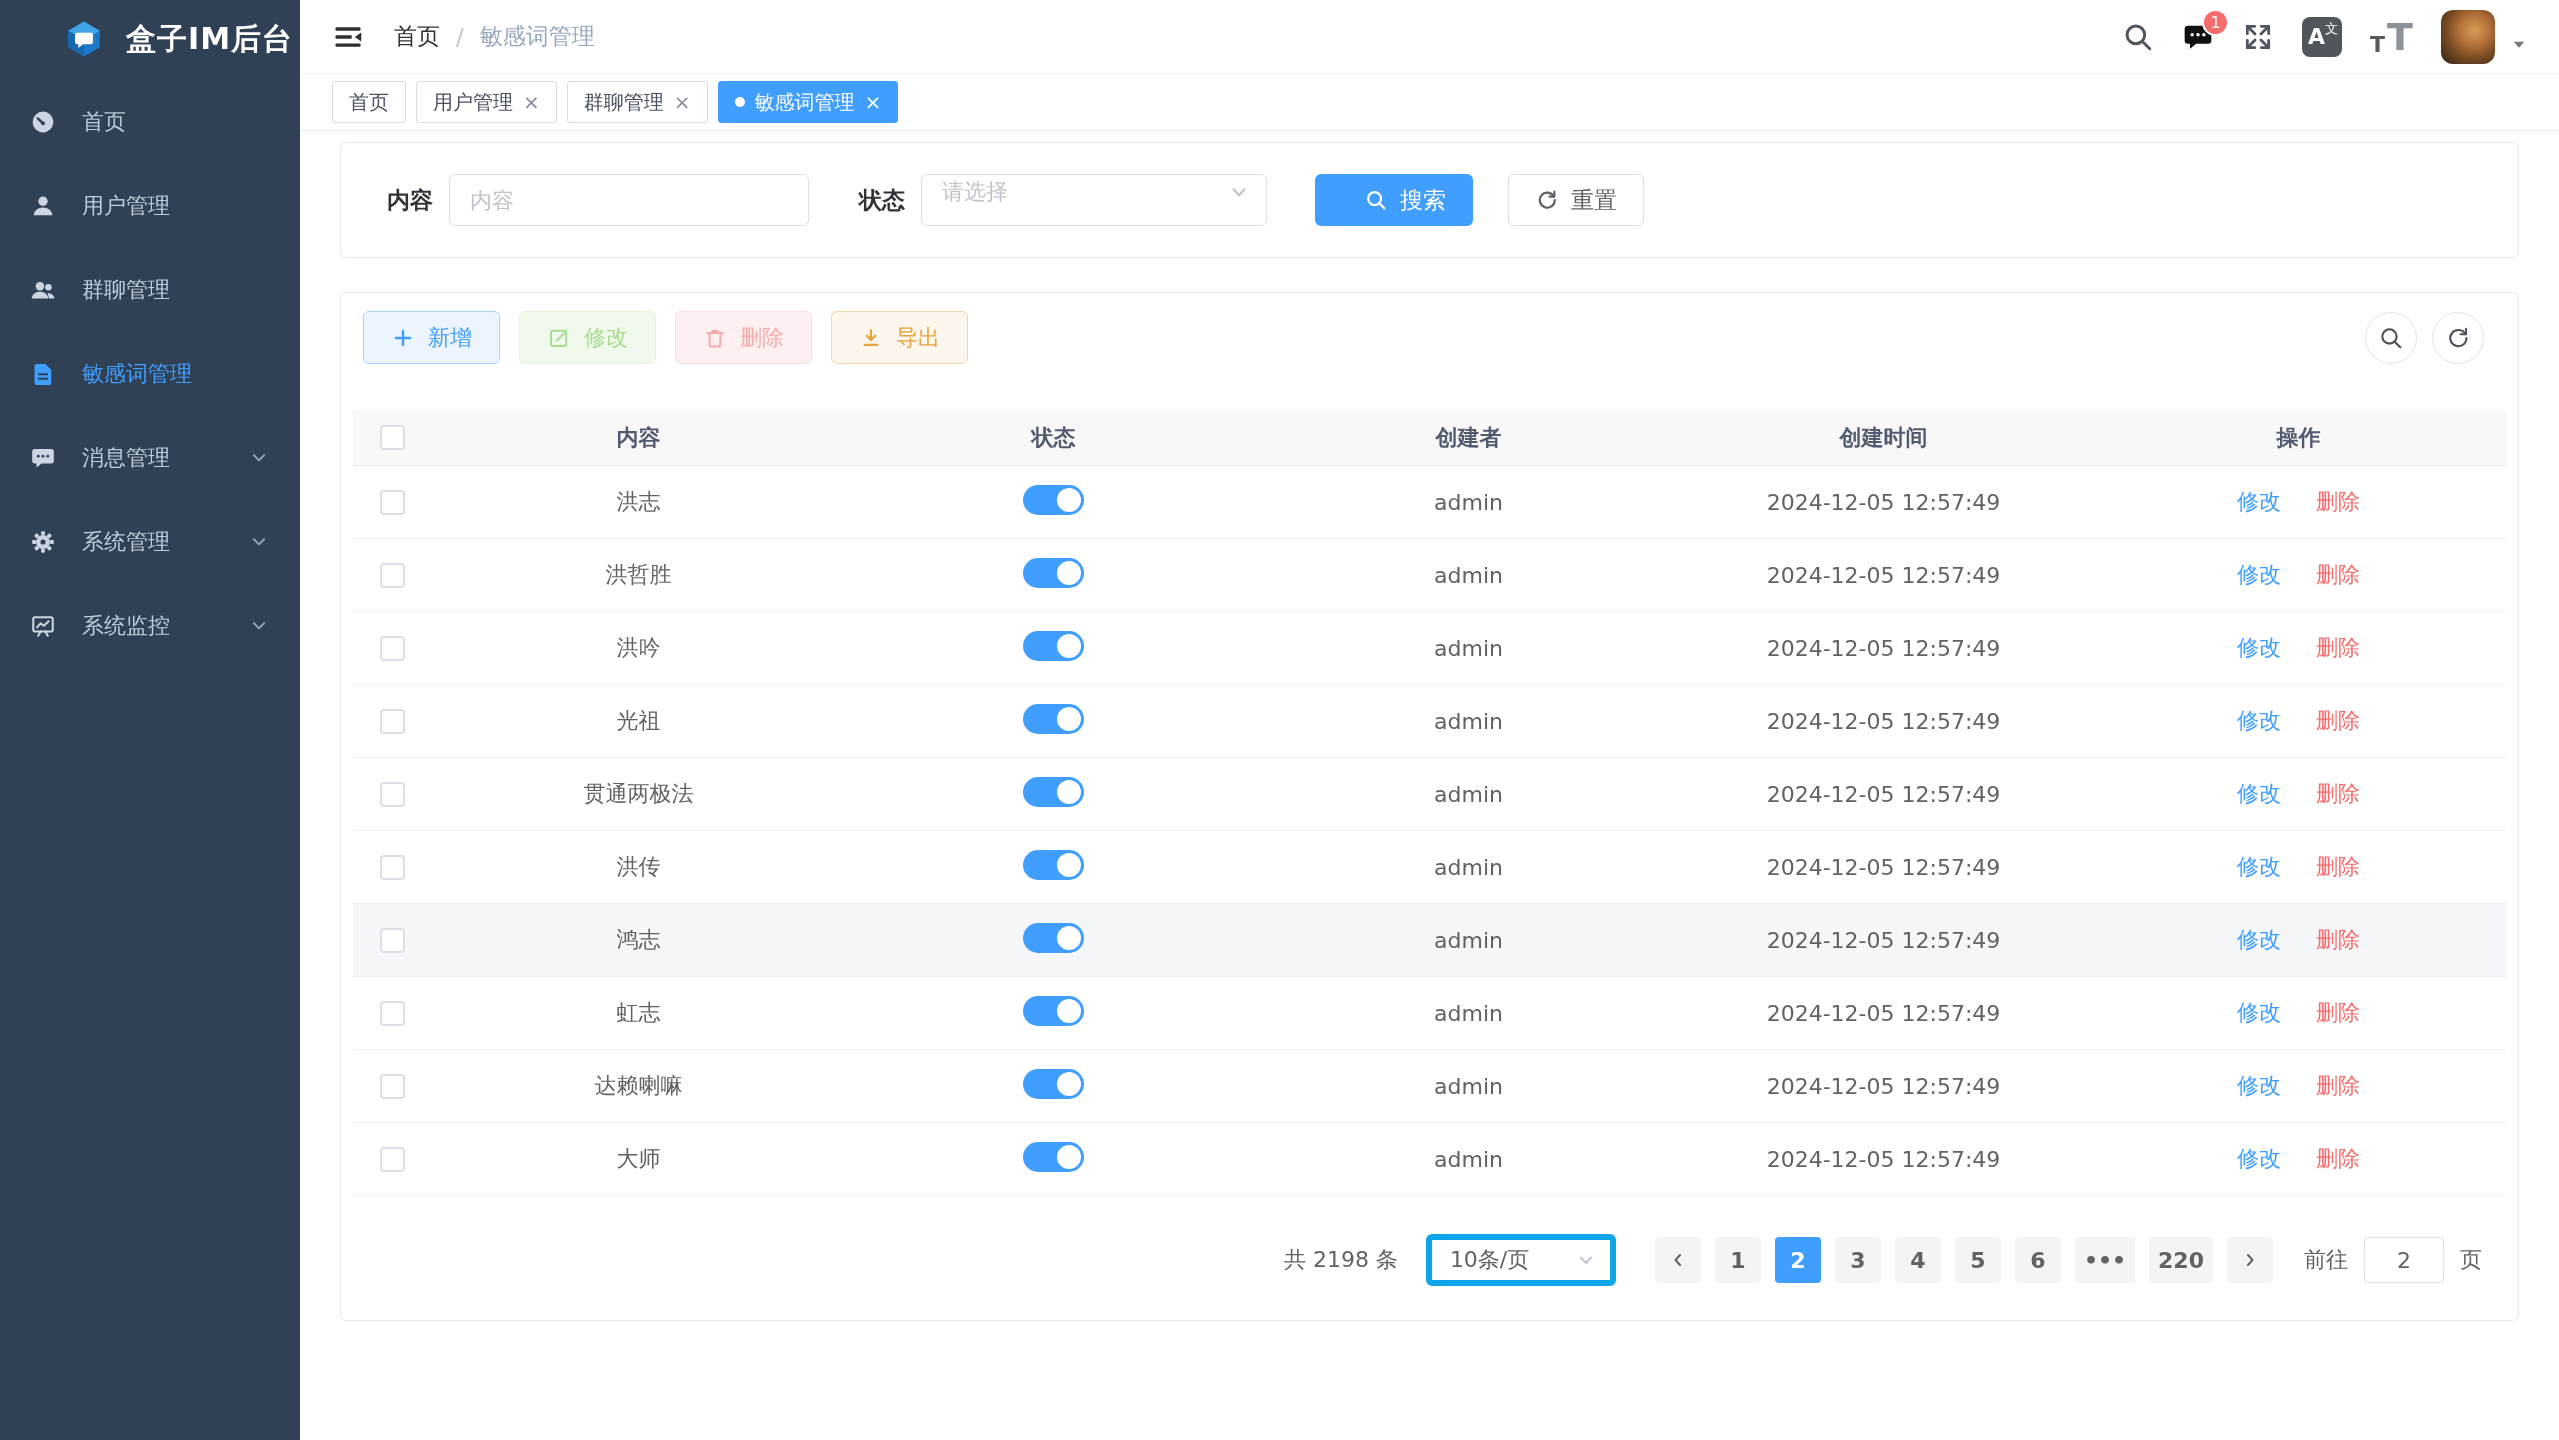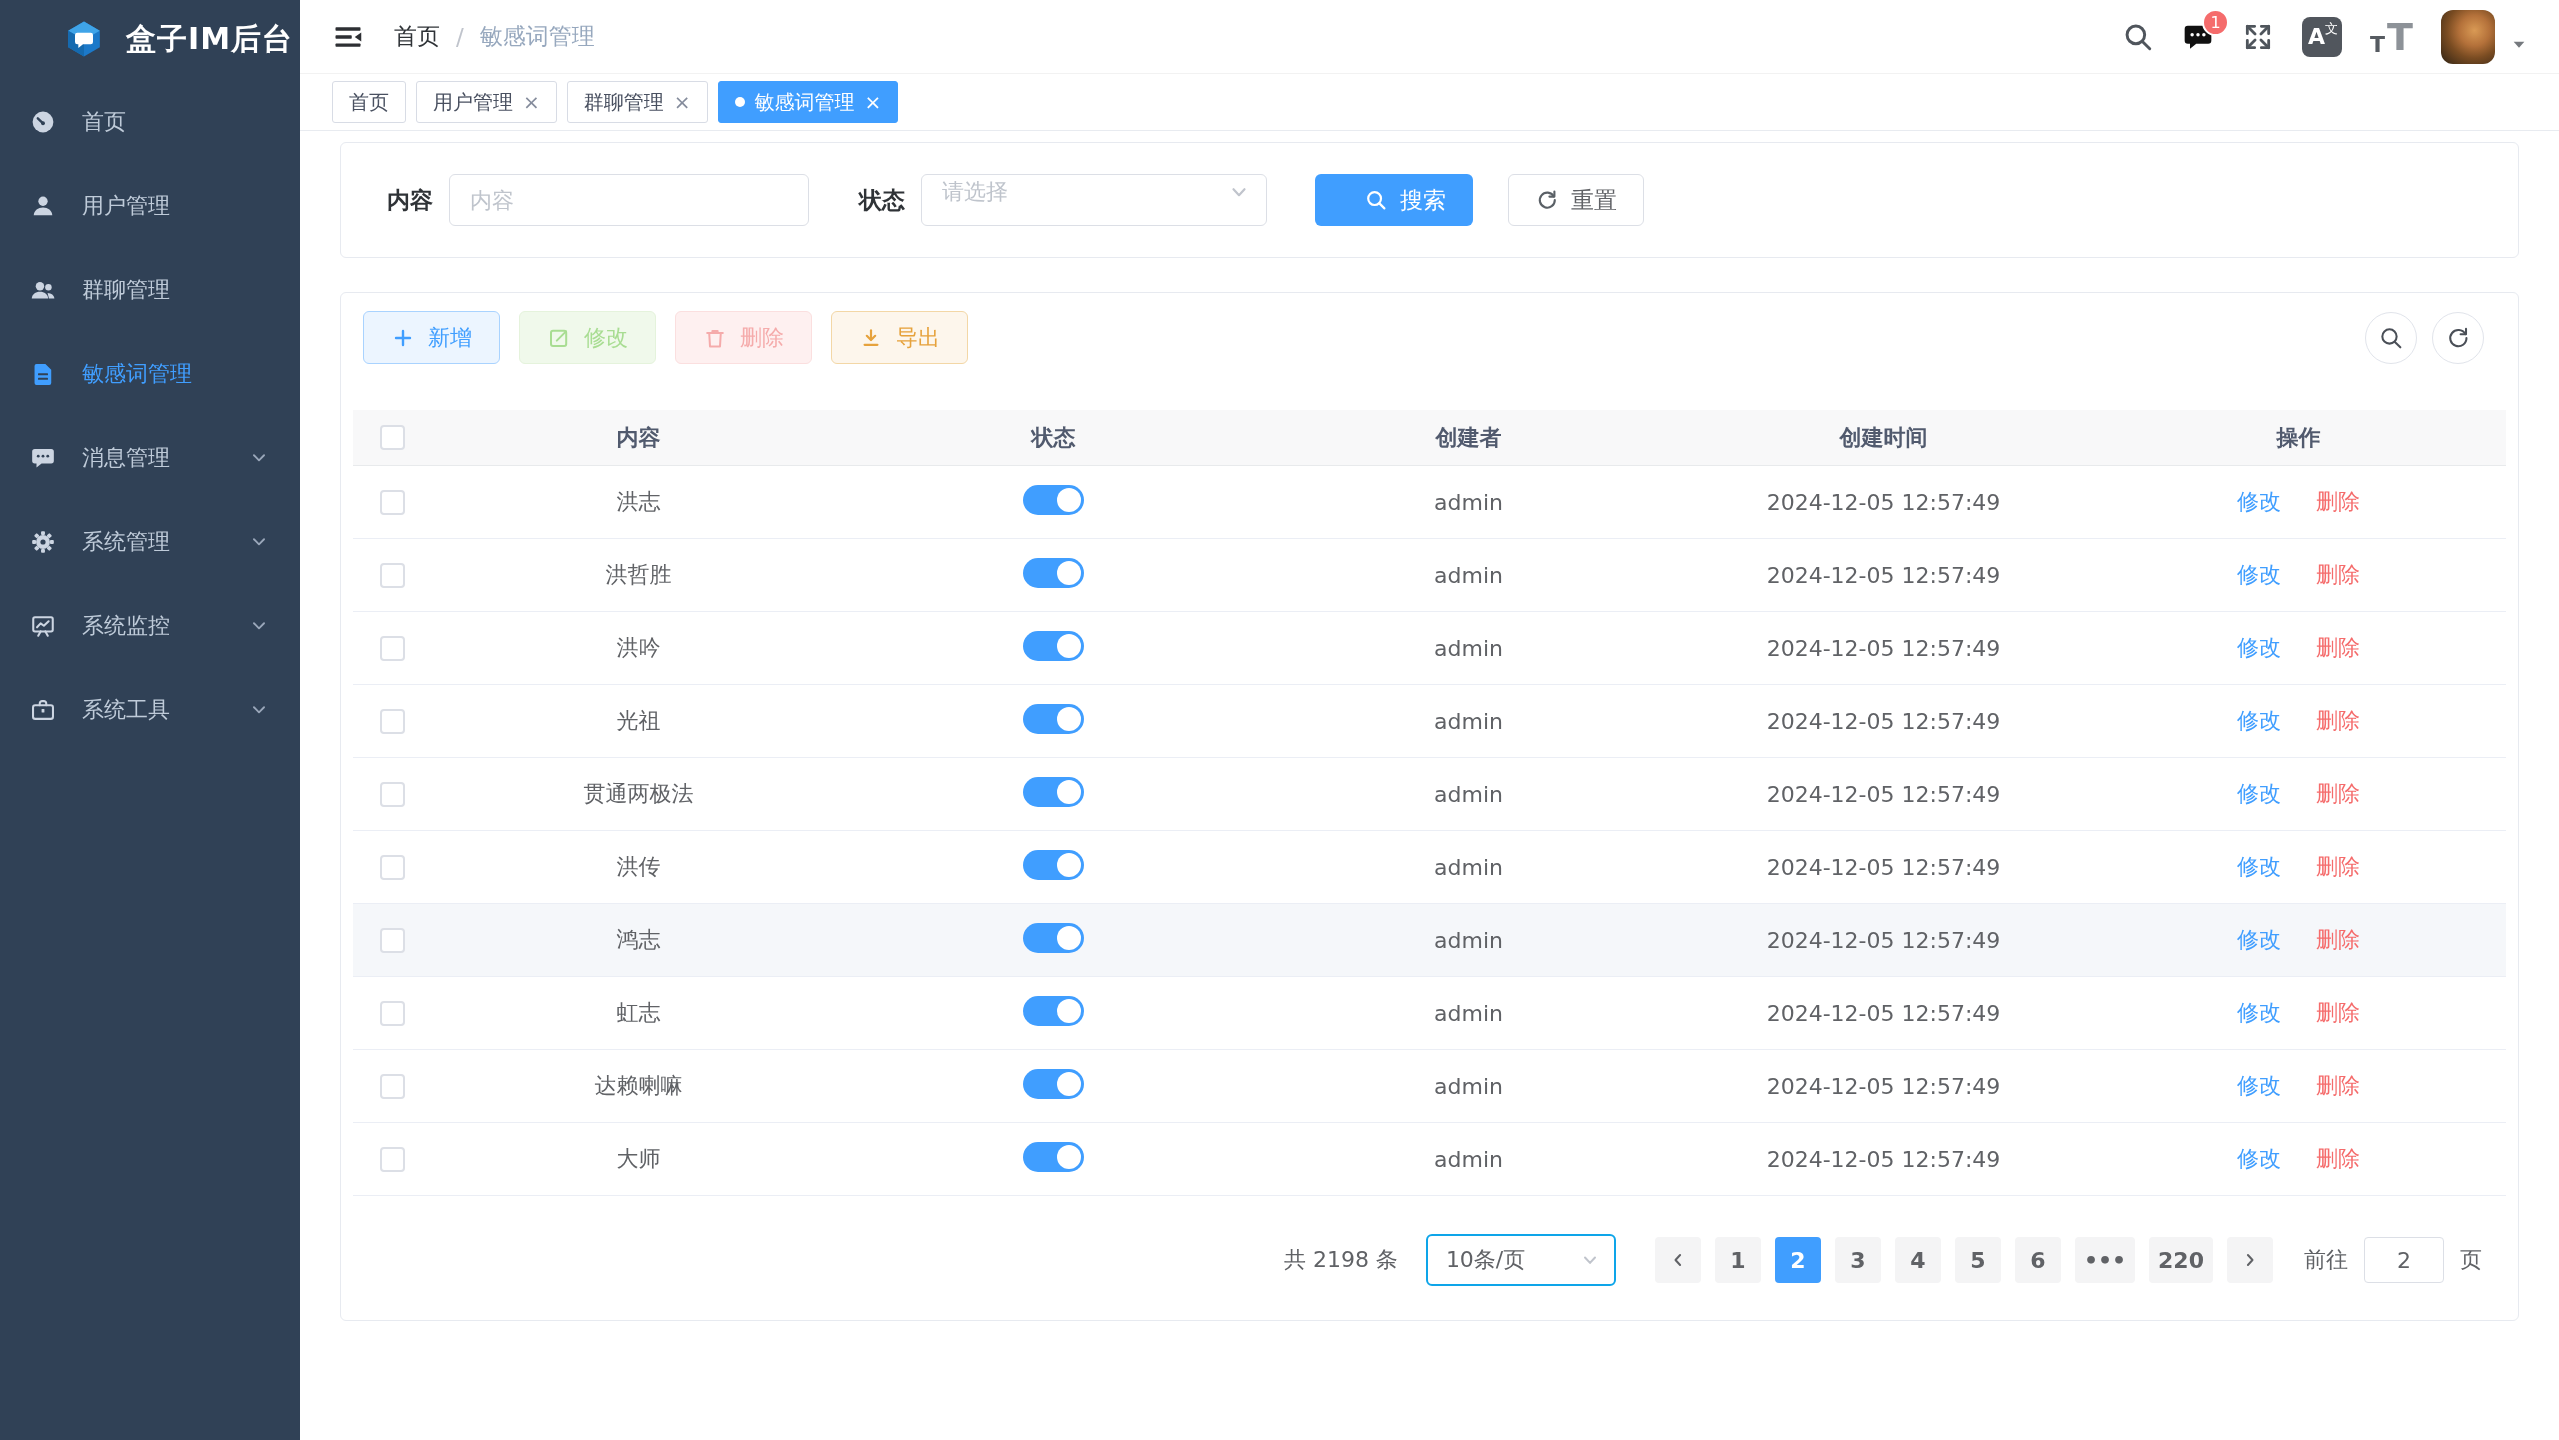--- a/index.html
+++ b/index.html
@@ -110,21 +110,21 @@
   .checkbox { width:25px; height:25px; border:2px solid #dcdfe6; border-radius:4px; background:#fff; cursor:pointer; }
   .switch { width:61px; height:30px; border-radius:15px; background:#409eff; position:relative; display:inline-block; cursor:pointer; }
   .switch::after { content:""; position:absolute; top:3px; right:3px; width:24px; height:24px; border-radius:50%; background:#fff; }
   .link { cursor:pointer; }
   .link-edit { color:#409eff; margin-right:28px; }
   .link-del { color:#f56c6c; }
 
   .pagination { display:flex; align-items:center; justify-content:flex-end; margin-top:38px; padding-right:24px;
                 font-size:22px; color:#606266; }
   .pg-total { margin-right:28px; }
-  .pg-size { width:190px; height:52px; border:2px solid #0ea5e9; border-radius:6px; padding:0 14px 0 18px;
+  .pg-size { width:190px; height:52px; border:6px solid #0ea5e9; border-radius:6px; padding:0 14px 0 18px;
              display:flex; align-items:center; justify-content:space-between; margin-right:32px; cursor:pointer; }
   .pg-size .chev { width:20px; height:20px; color:#c0c4cc; }
   .pg-size .chev svg { width:100%; height:100%; }
   .pg-btn { min-width:46px; height:46px; padding:0 9px; margin:0 7px; border-radius:4px; background:#f4f4f5;
             color:#606266; font-weight:bold; display:flex; align-items:center; justify-content:center; cursor:pointer; }
   .pg-btn.active { background:#409eff; color:#fff; }
   .pg-btn svg { width:20px; height:20px; }
   .pg-goto { display:flex; align-items:center; margin-left:24px; gap:16px; }
   .goto-input { width:80px; height:46px; border:1px solid #dcdfe6; border-radius:4px; text-align:center;
                 font-size:22px; color:#606266; outline:none; font-family:inherit; }
@@ -234,35 +234,20 @@
         <div class="menu-item">
     <span class="mi-icon">
             <svg viewBox="0 0 24 24" fill="none" stroke="currentColor" stroke-linecap="round" stroke-linejoin="round" stroke-width="1.9">
               <rect x="3" y="4" width="18" height="13" rx="1.6"></rect>
               <polyline points="6.5,13.2 9.8,9.6 12.8,11.8 17.2,7.6"></polyline>
               <line x1="9.8" y1="17" x2="7.6" y2="21"></line>
               <line x1="14.2" y1="17" x2="16.4" y2="21"></line>
             </svg>
           </span>
     <span class="mi-label">系统监控</span>
-    <span class="mi-arrow">
-      <svg viewBox="0 0 24 24" fill="none" stroke="currentColor" stroke-width="2" stroke-linecap="round" stroke-linejoin="round">
-              <polyline points="6.5,9 12,14.5 17.5,9"></polyline>
-            </svg>
-    </span>
-  </div>
-        <div class="menu-item">
-    <span class="mi-icon">
-            <svg viewBox="0 0 24 24" fill="none" stroke="currentColor" stroke-linecap="round" stroke-linejoin="round" stroke-width="1.9">
-              <rect x="2.8" y="7.6" width="18.4" height="12.6" rx="2"></rect>
-              <path d="M9 7.6V6a2.2 2.2 0 0 1 2.2-2.2h1.6A2.2 2.2 0 0 1 15 6v1.6"></path>
-              <rect x="10.7" y="11" width="2.6" height="3.4" rx=".6" fill="currentColor" stroke="none"></rect>
-            </svg>
-          </span>
-    <span class="mi-label">系统工具</span>
     <span class="mi-arrow">
       <svg viewBox="0 0 24 24" fill="none" stroke="currentColor" stroke-width="2" stroke-linecap="round" stroke-linejoin="round">
               <polyline points="6.5,9 12,14.5 17.5,9"></polyline>
             </svg>
     </span>
   </div>
       </nav>
   </aside>
 
   <div class="main">

